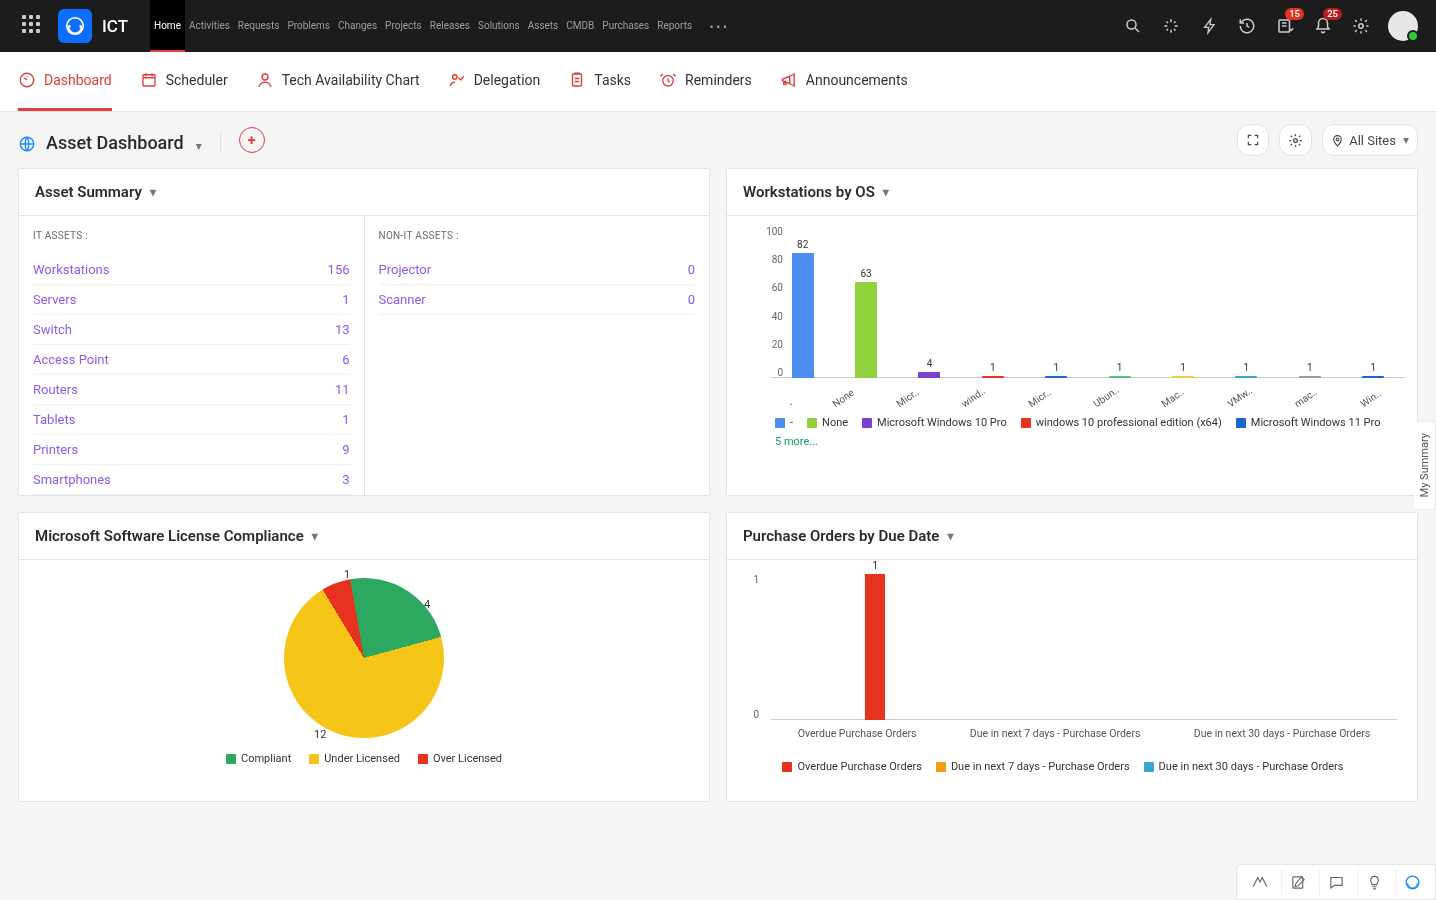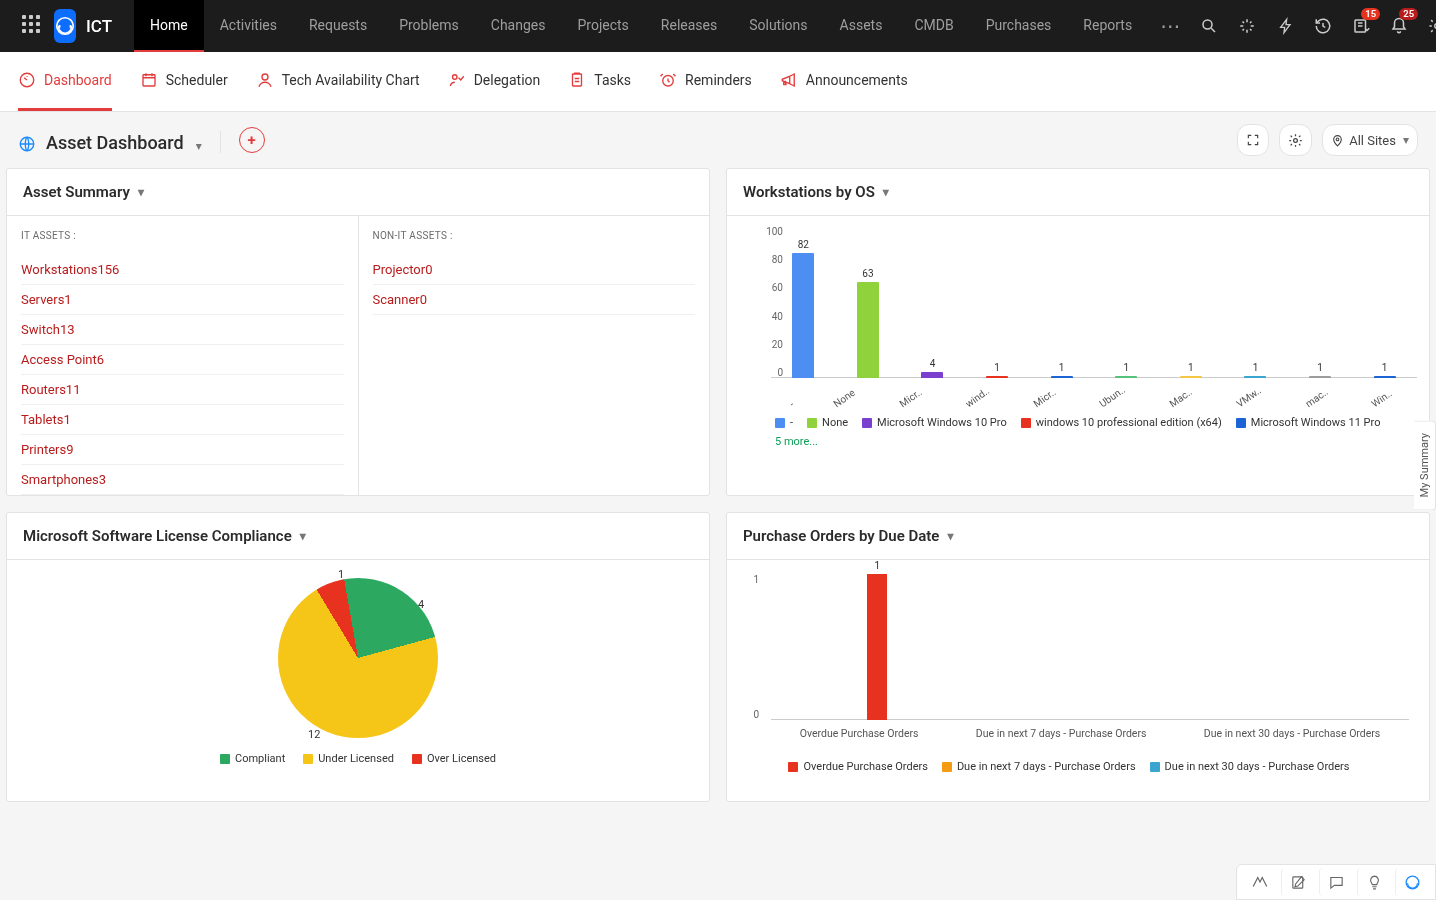--- a/index.html
+++ b/index.html
@@ -15,21 +15,21 @@
   *{box-sizing:border-box;font-family:-apple-system,BlinkMacSystemFont,"Segoe UI",Roboto,Arial,sans-serif}
   body{margin:0;background:var(--bg);color:var(--text);font-size:13px;width:1436px;height:900px;overflow:hidden;position:relative}
   
   .topbar{height:var(--topbar-h);background:#1c1c1c;display:flex;align-items:center;color:#ccc;padding:0 12px;gap:4px}
   .apps-grid{width:22px;height:22px;display:grid;grid-template-columns:repeat(3,4px);grid-template-rows:repeat(3,4px);gap:3px;margin:0 10px}
   .apps-grid span{background:#ccc;border-radius:1px}
   .logo{width:34px;height:34px;background:#0d6efd;border-radius:6px;display:flex;align-items:center;justify-content:center;margin-right:6px}
   .logo svg{width:22px;height:22px}
   .brand{color:#fff;font-size:17px;font-weight:500;margin-right:18px}
   .topnav{display:flex;align-self:stretch}
-  .topnav-item{padding:0 16px;display:flex;align-items:center;font-size:14px;color:#9e9e9e;cursor:pointer;border-bottom:2px solid transparent}
+  .topnav-item{padding:0 4px;display:flex;align-items:center;font-size:10px;color:#9e9e9e;cursor:pointer;border-bottom:2px solid transparent}
   .topnav-item.active{color:#fff;background:#000;border-bottom-color:var(--red)}
   .top-spacer{flex:1}
   .top-icons{display:flex;align-items:center;gap:18px;padding-right:6px}
   .tico{width:20px;height:20px;color:#ccc;position:relative;cursor:pointer;display:flex;align-items:center;justify-content:flex-end}
   .badge{position:absolute;top:-8px;right:-10px;background:#e6321e;color:#fff;font-size:9.5px;font-weight:600;border-radius:8px;padding:1px 4px;line-height:1}
   .badge.blue{background:#b91c1c}
   .avatar{width:30px;height:30px;border-radius:50%;background:#e7e7e7;position:relative}
   .avatar::after{content:"";position:absolute;right:-1px;bottom:-1px;width:8px;height:8px;border-radius:50%;background:#2ecc40;border:2px solid #1c1c1c}
   
   .subbar{height:var(--subbar-h);background:#fff;border-bottom:1px solid var(--border);display:flex;align-items:center;padding:0 18px;gap:28px}
@@ -40,30 +40,30 @@
   .toolbar{height:56px;display:flex;align-items:center;padding:0 18px;gap:10px}
   .tb-left{display:flex;align-items:flex-end;gap:10px}
   .globe{width:18px;height:18px;color:#1a8cff}
   .title{font-size:18px;font-weight:500}
   .chev{font-size:12px;color:#777;margin-left:2px}
   .vdiv{width:1px;height:22px;background:var(--border);margin:0 8px}
   .addbtn{width:26px;height:26px;border:1.6px solid var(--red);border-radius:50%;display:flex;align-items:center;justify-content:center;color:var(--red);font-size:15px;font-weight:700;cursor:pointer}
   .tb-spacer{flex:1}
   .tbbtn{height:32px;min-width:32px;border:1px solid var(--border);border-radius:12px;background:#fff;display:flex;align-items:center;justify-content:center;padding:0 8px;gap:5px;cursor:pointer;color:#444;font-size:13px}
   
-  .grid{display:grid;grid-template-columns:1fr 1fr;gap:16px;padding:0 6px 18px}
+  .grid{display:grid;grid-template-columns:1fr 1fr;gap:16px;padding:0 18px 18px}
   .card{background:var(--card);border:1px solid var(--border);border-radius:3px;display:flex;flex-direction:column;min-height:290px}
   .card-h{padding:14px 16px;border-bottom:1px solid var(--border);font-size:15px;font-weight:600;display:flex;align-items:center;gap:6px}
   .card-b{flex:1;padding:0;position:relative;overflow:hidden}
   
   .as-wrap{display:flex;height:100%}
   .as-col{flex:1;padding:0 14px}
   .as-col+.as-col{border-left:1px solid var(--border)}
   .as-head{font-size:10px;color:#6b6b6b;font-weight:400;letter-spacing:.3px;padding:14px 0}
-  .as-row{display:flex;padding:7px 0;border-bottom:1px solid #f0f0f0;font-size:13px;color:#b91c1c}
+  .as-row{display:flex;justify-content:space-between;padding:7px 0;border-bottom:1px solid #f0f0f0;font-size:13px;color:#8b5cf6}
   
   .bar-area{padding:10px 20px 0 44px;height:190px;position:relative}
   .y-axis{position:absolute;left:26px;top:10px;bottom:28px;width:30px;display:flex;flex-direction:column;justify-content:space-between;font-size:10px;color:#666;text-align:right}
   .plot{position:absolute;left:44px;right:12px;top:10px;bottom:28px}
   .xline{position:absolute;left:0;right:0;bottom:0;height:1px;background:#ccc}
   .bars{position:absolute;left:0;right:0;bottom:0;top:0;display:flex;align-items:flex-end;justify-content:space-around}
   .bar{width:40px;display:flex;flex-direction:column;align-items:center;position:relative}
   .bar .stick{width:22px;border-radius:1px 1px 0 0}
   .bar .val{font-size:10px;color:#333;position:absolute;top:-14px}
   .xl{position:absolute;left:44px;right:12px;bottom:4px;display:flex;justify-content:space-around;font-size:10px;color:#555}

